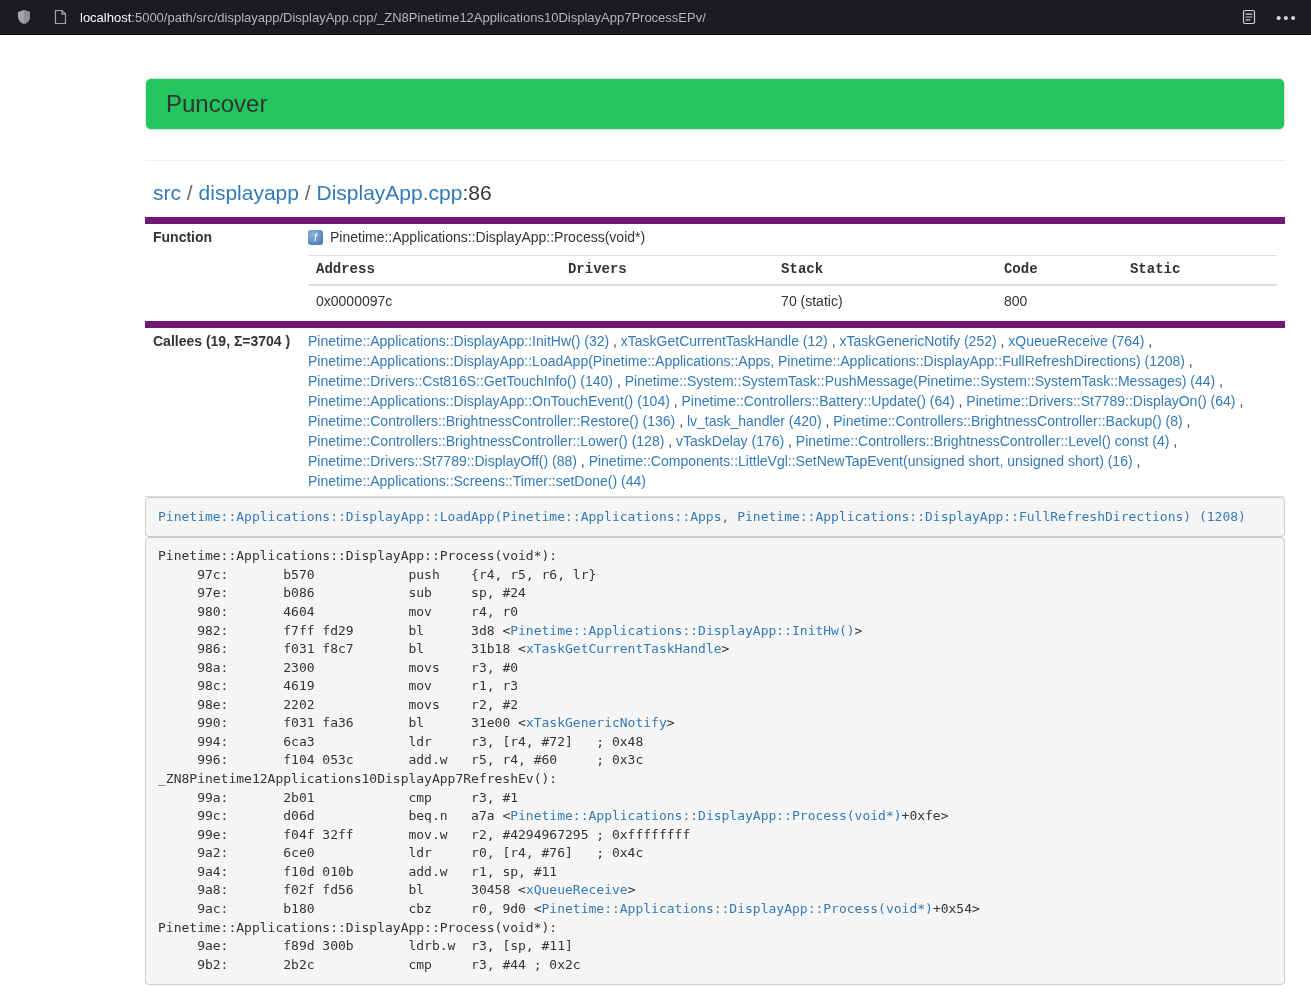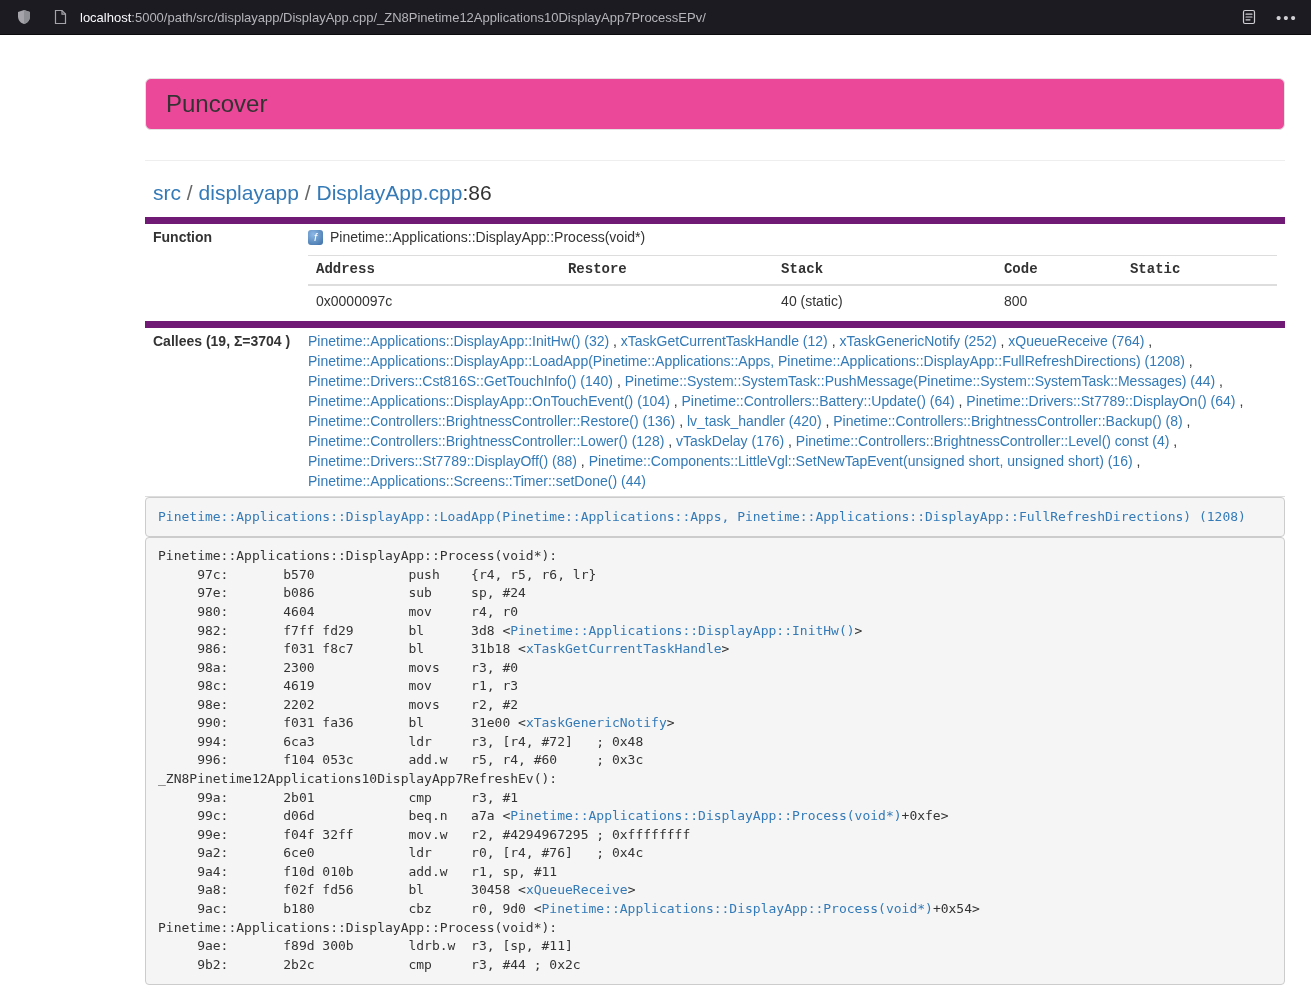--- a/index.html
+++ b/index.html
@@ -20,21 +20,21 @@
   .url-text { font-size: 13px; color: #b4b4ba; margin-left: 8px; flex: 1;
     white-space: nowrap; overflow: hidden; }
   .url-host { color: #fbfbfe; }
   .bar-right { display: flex; align-items: center; gap: 14px; margin-left: auto; }
   .dots-icon { color: #d0d0d4; font-size: 15px; letter-spacing: 2px; line-height: 1; }
 
   
   .content { margin-left: 145px; width: 1140px; padding-top: 43px; }
 
   .title-panel {
-    background: #ec4899; border: 1px solid #e3e3e3; border-radius: 6px;
+    background: #22c55e; border: 1px solid #e3e3e3; border-radius: 6px;
     padding: 12px 20px;
   }
   .title-panel h1 { margin: 0; font-size: 24px; font-weight: 500; color: #333; line-height: 1.1; }
 
   hr.rule { border: 0; border-top: 1px solid #eeeeee; margin: 30px 0 20px; }
 
   a { color: #337ab7; text-decoration: none; cursor: pointer; }
 
   .breadcrumb { font-size: 21px; margin: 8px 0 12px 8px; }
   .crumb-sep { color: #666; }
@@ -122,31 +122,31 @@
   <table class="fn">
     <tbody>
       <tr>
         <th>Function</th>
         <td>
           <span class="symbol-icon">f</span><span>Pinetime::Applications::DisplayApp::Process(void*)</span>
           <table class="detail">
             <thead>
               <tr>
                 <th class="col-address">Address</th>
-                <th class="col-remarks">Restore</th>
+                <th class="col-remarks">Drivers</th>
                 <th class="col-stack">Stack</th>
                 <th class="col-code">Code</th>
                 <th class="col-static">Static</th>
               </tr>
             </thead>
             <tbody>
               <tr>
                 <td>0x0000097c</td>
                 <td></td>
-                <td>40 (static)</td>
+                <td>70 (static)</td>
                 <td>800</td>
                 <td></td>
               </tr>
             </tbody>
           </table>
         </td>
       </tr>
       <tr>
         <th>Callees (19, Σ=3704 )</th>
         <td><a href="#">Pinetime::Applications::DisplayApp::InitHw() (32)</a> , <a href="#">xTaskGetCurrentTaskHandle (12)</a> , <a href="#">xTaskGenericNotify (252)</a> , <a href="#">xQueueReceive (764)</a> , <a href="#">Pinetime::Applications::DisplayApp::LoadApp(Pinetime::Applications::Apps, Pinetime::Applications::DisplayApp::FullRefreshDirections) (1208)</a> , <a href="#">Pinetime::Drivers::Cst816S::GetTouchInfo() (140)</a> , <a href="#">Pinetime::System::SystemTask::PushMessage(Pinetime::System::SystemTask::Messages) (44)</a> , <a href="#">Pinetime::Applications::DisplayApp::OnTouchEvent() (104)</a> , <a href="#">Pinetime::Controllers::Battery::Update() (64)</a> , <a href="#">Pinetime::Drivers::St7789::DisplayOn() (64)</a> , <a href="#">Pinetime::Controllers::BrightnessController::Restore() (136)</a> , <a href="#">lv_task_handler (420)</a> , <a href="#">Pinetime::Controllers::BrightnessController::Backup() (8)</a> , <a href="#">Pinetime::Controllers::BrightnessController::Lower() (128)</a> , <a href="#">vTaskDelay (176)</a> , <a href="#">Pinetime::Controllers::BrightnessController::Level() const (4)</a> , <a href="#">Pinetime::Drivers::St7789::DisplayOff() (88)</a> , <a href="#">Pinetime::Components::LittleVgl::SetNewTapEvent(unsigned short, unsigned short) (16)</a> , <a href="#">Pinetime::Applications::Screens::Timer::setDone() (44)</a></td>

